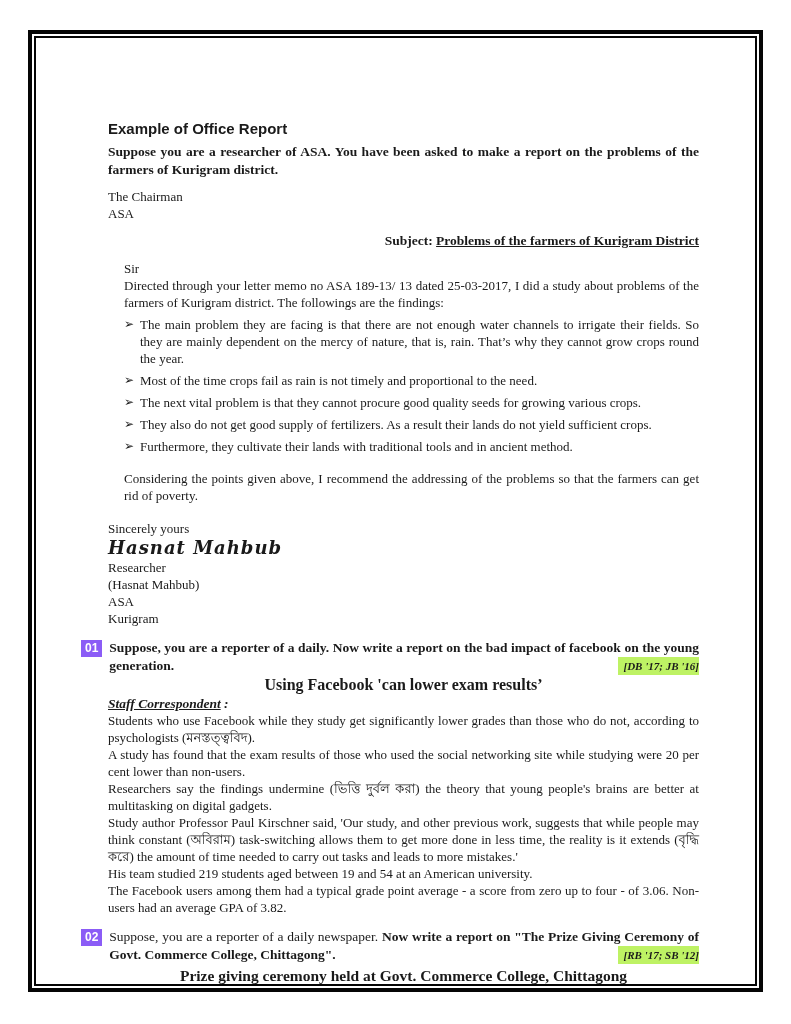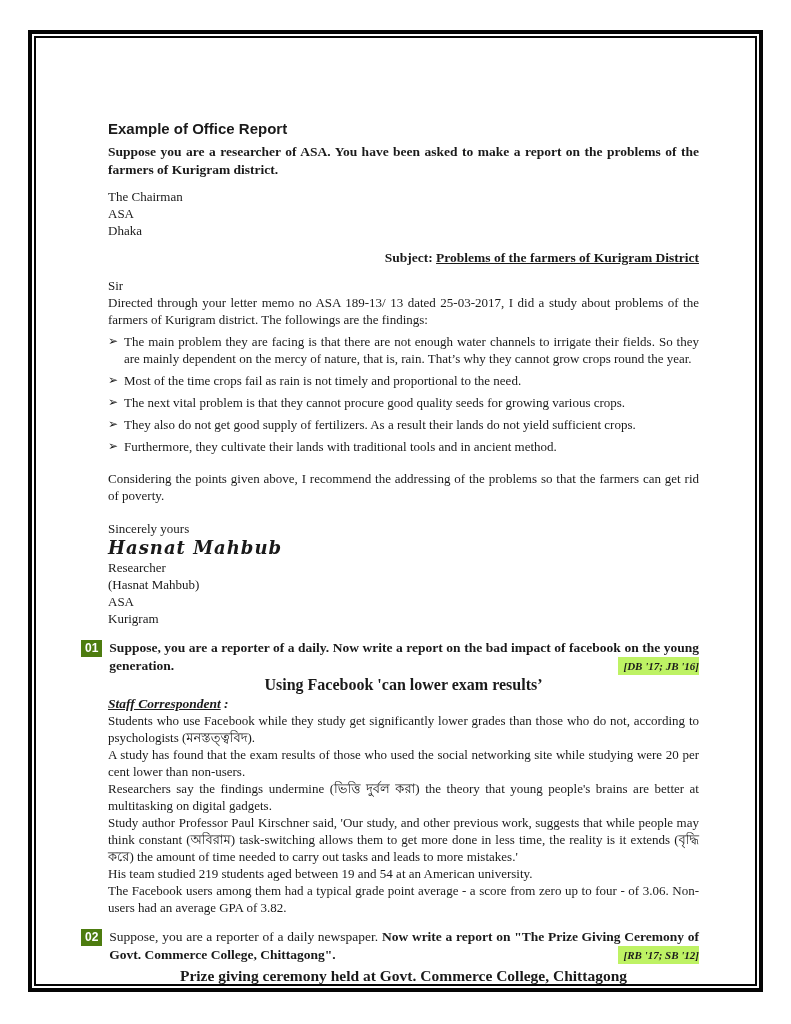--- a/index.html
+++ b/index.html
@@ -17,21 +17,21 @@
   }
   .frame-inner {
     width: 100%; height: 100%;
     border: 2px solid #050505;
   }
   .content {
     position: absolute; left: 36px; top: 38px; right: 36px; bottom: 40px;
     padding: 82px 56px 0 72px;
     overflow: hidden;
   }
-  .body-text { font-size: 13px; line-height: 17px; text-align: justify; }
+  .body-text { font-size: 13px; line-height: 17px; text-align: justify; margin-left: 16px; }
   .report-heading {
     font-family: "Liberation Sans", sans-serif;
     font-weight: bold; font-size: 15px; margin-bottom: 6px;
   }
   .prompt-bold { font-weight: bold; font-size: 13.5px; line-height: 18px; text-align: justify; }
   .plain-line { font-size: 13px; line-height: 17px; }
   .addr-block { margin-top: 9px; }
   .subject-line { margin-top: 11px; font-weight: bold; font-size: 13.5px; text-align: right; }
   .subject-underline { text-decoration: underline; }
   .sir-block { margin-top: 11px; }
@@ -41,21 +41,21 @@
   .closing-para { margin-top: 15px; }
   .signoff { margin-top: 16px; }
   .signature {
     font-family: "DejaVu Serif", serif;
     font-style: italic; font-weight: bold; font-size: 18px; line-height: 22px;
     letter-spacing: 1px;
   }
   .question-block { display: flex; margin-left: -27px; margin-top: 12px; }
   .q-badge {
     flex: 0 0 auto; align-self: flex-start;
-    background: #4d7c0f; color: #ffffff;
+    background: #8b5cf6; color: #ffffff;
     font-family: "Liberation Sans", sans-serif;
     font-weight: bold; font-size: 12px; line-height: 14px;
     padding: 1px 4px 2px 4px; margin-right: 7px; margin-top: 1px;
   }
   .q-text { flex: 1; position: relative; font-size: 13.5px; line-height: 18px; text-align: justify; }
   .q-bold { font-weight: bold; }
   .q-citation {
     position: absolute; right: 0; bottom: 0;
     font-weight: bold; font-style: italic; font-size: 11px;
     background: #bef264; padding-left: 6px;
@@ -75,21 +75,20 @@
 
 <div class="content">
 
   <div>
     <div class="report-heading">Example of Office Report</div>
     <div class="prompt-bold">Suppose you are a researcher of ASA. You have been asked to make a report on the problems of the farmers of Kurigram district.</div>
 
     <div class="addr-block">
       <div class="plain-line">The Chairman</div>
       <div class="plain-line">ASA</div>
-      <div class="plain-line">Dhaka</div>
     </div>
 
     <div class="subject-line"><span>Subject: </span><span class="subject-underline">Problems of the farmers of Kurigram District</span></div>
 
     <div class="sir-block body-text">
       <div>Sir</div>
       <div>Directed through your letter memo no ASA 189-13/ 13 dated 25-03-2017, I did a study about problems of the farmers of Kurigram district. The followings are the findings:</div>
     </div>
 
     <div>

